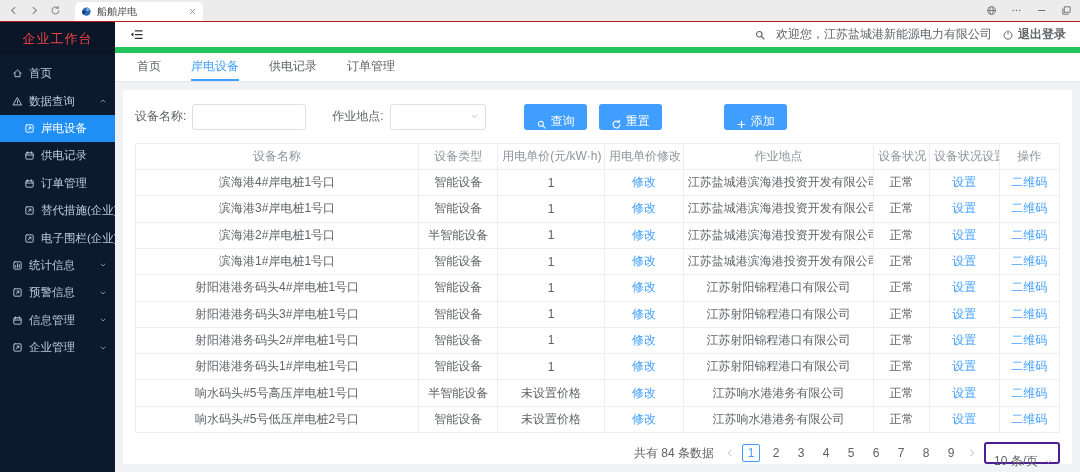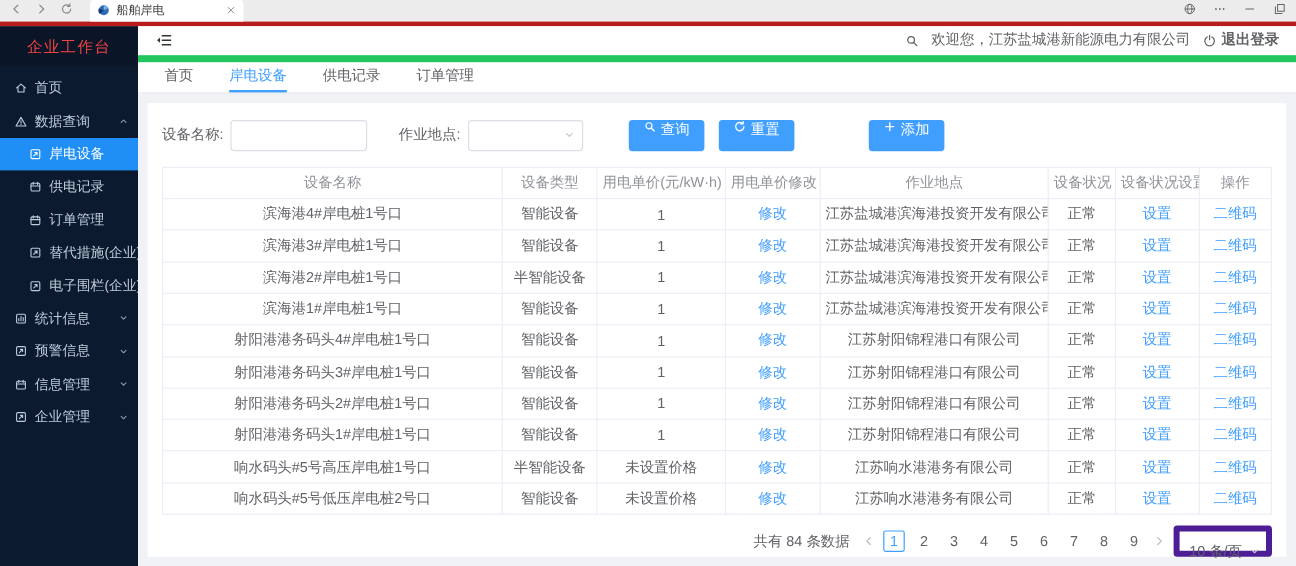--- a/index.html
+++ b/index.html
@@ -5,21 +5,21 @@
   * { box-sizing: border-box; }
   html,body { margin:0; padding:0; }
   body {
     width:1080px; height:472px; overflow:hidden;
     font-family:"Liberation Sans","DejaVu Sans",sans-serif;
     background:#fff; font-size:12px; color:#606266;
   }
   svg { display:block; }
 
   
-  .browser-bar { height:22px; background:#ececec; border-bottom:4px solid #b91c1c;
+  .browser-bar { height:22px; background:#ececec; border-bottom:1px solid #b91c1c;
     display:flex; align-items:flex-end; padding:0 8px; }
   .b-nav { display:flex; align-items:center; gap:10px; height:22px; color:#8a8a8a; }
   .b-nav .bi svg { width:11px; height:11px; }
   .b-tab { display:flex; align-items:center; gap:5px; background:#fff;
     border-radius:5px 5px 0 0; height:19px; width:128px; padding:0 6px;
     margin-left:14px; font-size:10px; color:#444; }
   .b-tab .fav svg { width:11px; height:11px; }
   .b-tab .title { flex:1; white-space:nowrap; overflow:hidden; }
   .b-tab .x svg { width:9px; height:9px; color:#888; }
   .b-right { margin-left:auto; display:flex; align-items:center; gap:14px; height:22px; color:#666; }
@@ -66,42 +66,42 @@
   .filter-row { display:flex; align-items:center; margin:6px 0 12px; color:#606266; }
   .f-label { margin-right:6px;text-align:right; }
   .f-input { width:114px; height:26px; border:1px solid #dcdfe6; border-radius:3px;
     padding:0 6px; font-size:12px; color:#606266; outline:none; }
   .f-select { position:relative; width:96px; height:26px; border:1px solid #dcdfe6;
     border-radius:3px; margin-left:0; display:flex; align-items:center; padding:0 6px;
     color:#c0c4cc; cursor:pointer; }
   .f-select .sel-chev { position:absolute; right:6px; color:#c0c4cc; }
   .f-select .sel-chev svg { width:9px; height:9px; }
   .gap-lg { width:26px; }
-  .btn { display:inline-flex; align-items:flex-start; gap:4px; height:26px; padding:0 12px;
+  .btn { display:inline-flex; align-items:flex-end; gap:4px; height:26px; padding:0 12px;
     margin-left:12px; background:var(--accent,#409eff); color:#fff; border:none;
     border-radius:3px; font-size:12px; cursor:pointer; }
   .btn svg { width:11px; height:11px; }
   .btn-add { margin-left:62px; }
 
   table { width:100%; border-collapse:collapse; font-size:12px; color:#606266;
     table-layout:fixed;margin-top:13px; }
   th, td { border:1px solid #ebeef5; height:26.3px; text-align:center;
     padding:0 4px; overflow:hidden; white-space:nowrap; }
   th { color:#909399; font-weight:normal; }
   a.link { color:var(--accent,#409eff); text-decoration:none; cursor:pointer; }
 
   .pagination { display:flex; align-items:center; justify-content:flex-end; gap:7px;
     margin-top:9px; font-size:12px; color:#606266; }
   .pg-total { margin-right:4px; }
   .pg-arrow { color:#b4b8bf; cursor:pointer; }
   .pg-arrow svg { width:10px; height:10px; }
   .page { min-width:18px; height:18px; line-height:17px; text-align:center;
     cursor:pointer; border:1px solid transparent; border-radius:2px; }
   .page.active { border-color:var(--accent,#409eff); color:var(--accent,#409eff); }
-  .page-size { position:relative; height:22px; border:5px solid #4c1d95; border-radius:3px;
+  .page-size { position:relative; height:22px; border:2px solid #4c1d95; border-radius:3px;
     display:flex; align-items:center; padding:16px 20px 0 8px; color:#606266; cursor:pointer; }
   .page-size .sel-chev { position:absolute; right:5px; color:#c0c4cc; }
   .page-size .sel-chev svg { width:9px; height:9px; }
 </style>
 </head>
 <body>
 
 <div class="browser-bar">
   <div class="b-nav">
     <span class="bi">

